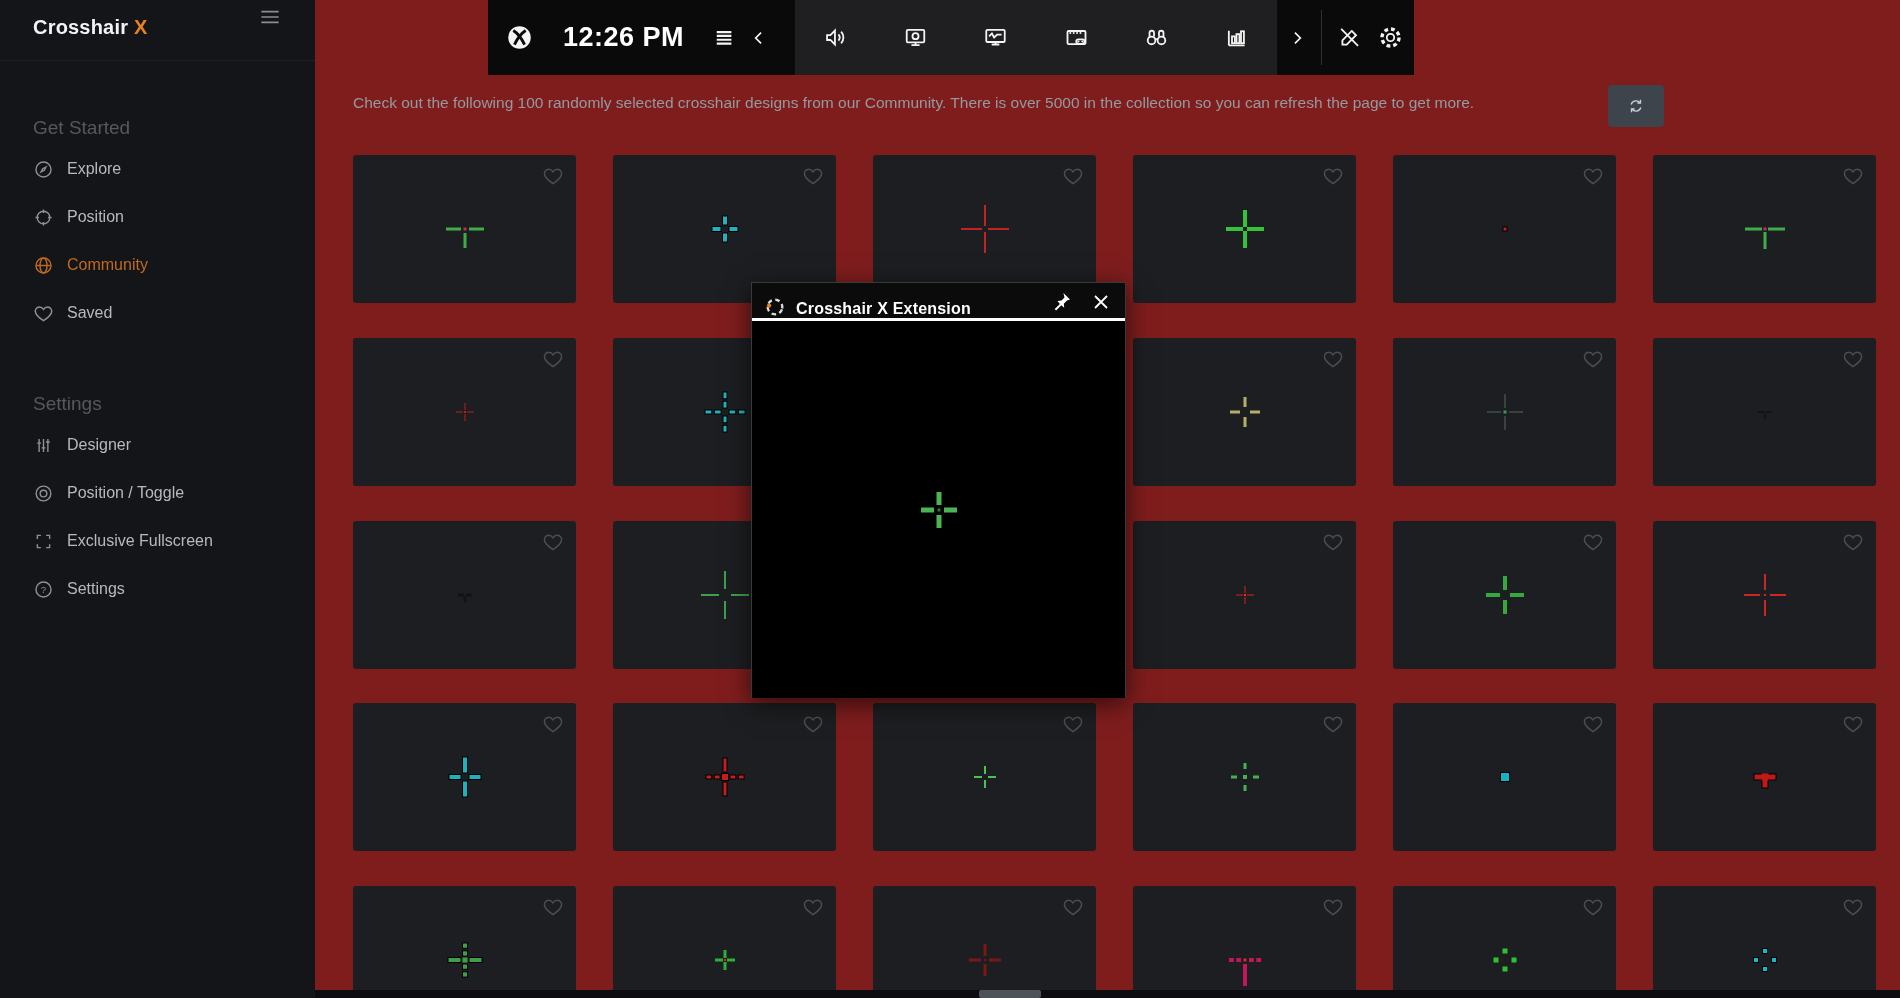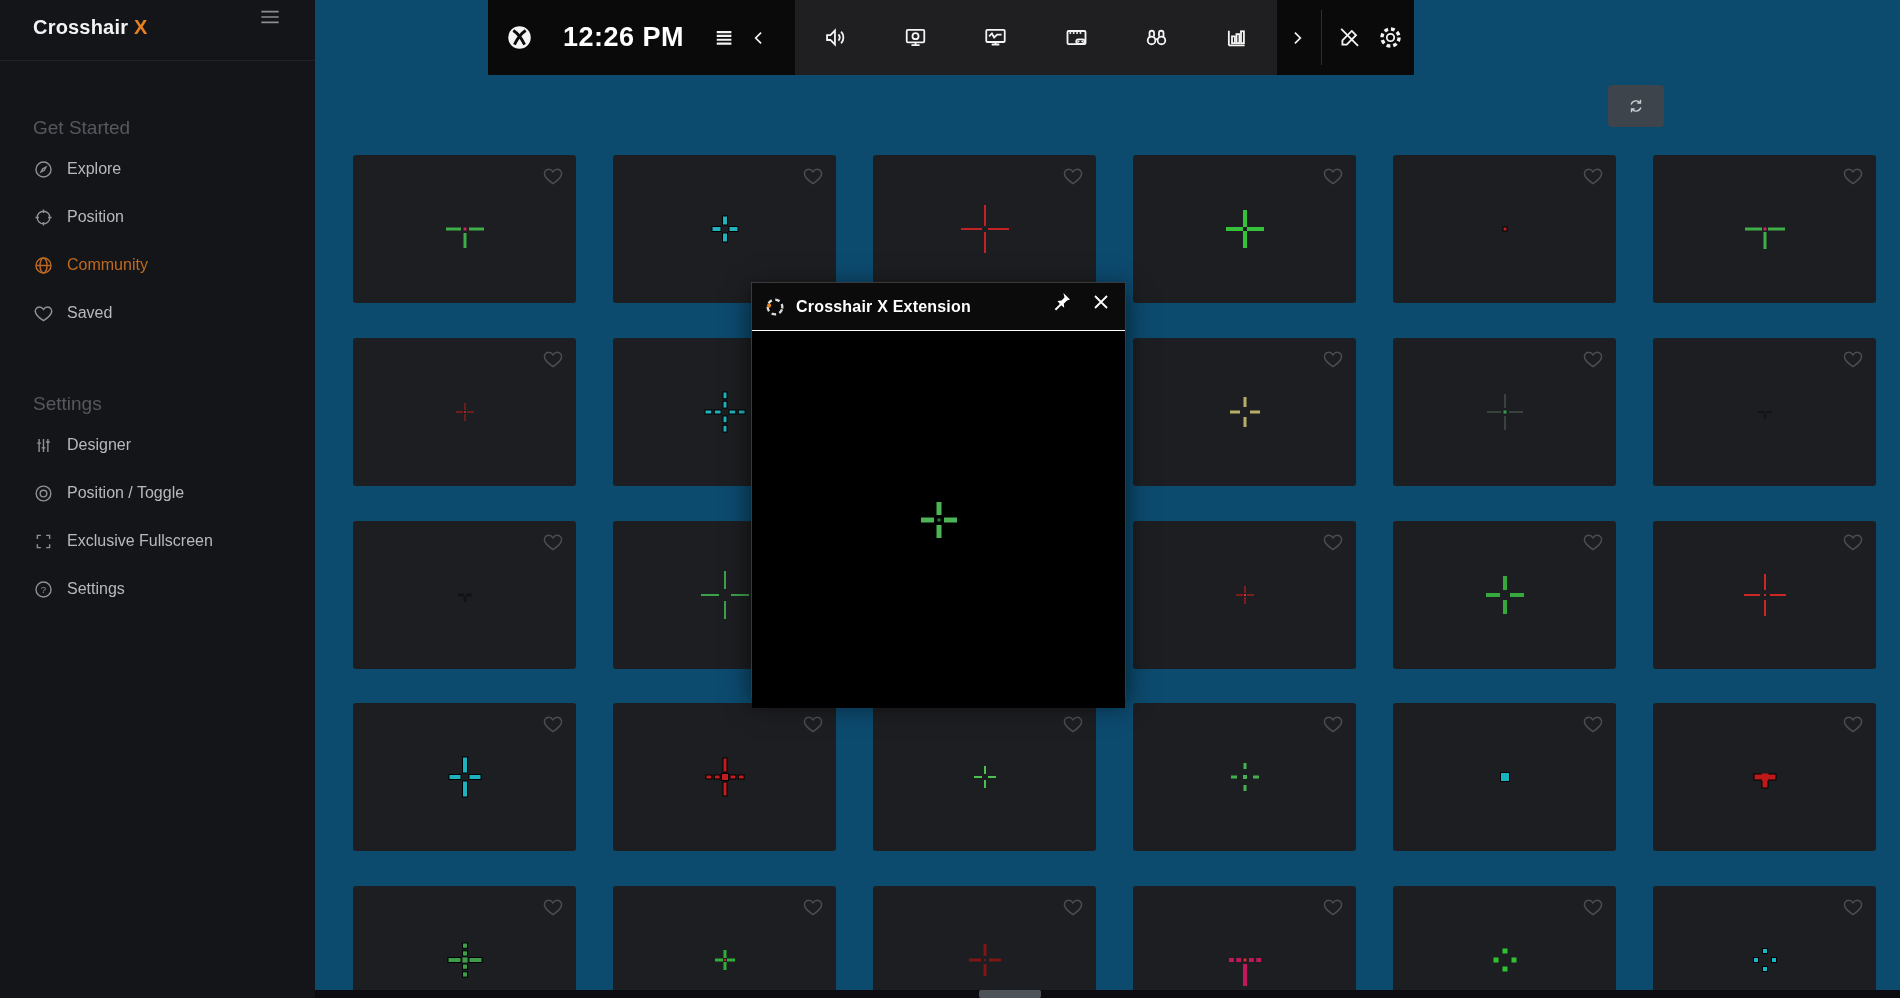--- a/index.html
+++ b/index.html
@@ -1,18 +1,18 @@
 <!DOCTYPE html>
 <html><head>
 <meta charset="utf-8">
 <style>
   * { margin:0; padding:0; box-sizing:border-box; }
   html,body { width:1900px; height:998px; overflow:hidden; background:#111215;
               font-family:"Liberation Sans", sans-serif; }
-  #app { position:relative; width:1900px; height:998px; background:#0c4a6e; }
+  #app { position:relative; width:1900px; height:998px; background:#7f1d1d; }
 
   
   #sidebar { position:absolute; left:0; top:0; width:315px; height:998px;
              background:#141518; z-index:2; }
   .sb-head { position:relative; height:61px; border-bottom:1px solid #202127; }
   .sb-title { position:absolute; left:33px; top:16px; font-size:20px; font-weight:bold;
               color:#f2f3f4; letter-spacing:.2px; }
   .sb-title .accent { color:#e8821e; }
   .sb-burger { position:absolute; right:32px; top:4px; width:26px; height:26px; color:#8a8d91; cursor:pointer; }
   .sb-section-label { margin:56px 0 6px 33px; font-size:19px; color:#55585e; }
@@ -54,22 +54,22 @@
   .gb-ico { width:27px; height:27px; color:#f4f4f4; cursor:pointer; flex:0 0 auto; }
   .gb-ico.small { width:20px; height:20px; }
   #gb-time { color:#ffffff; font-size:27px; font-weight:bold; letter-spacing:.5px;
              margin:0 14px 0 18px; white-space:nowrap; }
   .gb-divider { width:1px; height:55px; background:#2f2f31; flex:0 0 1px; }
 
   
   #ext-window { position:absolute; left:751px; top:282px; width:375px; height:416px;
                 background:#000; border:1px solid #3a3a3d; z-index:5;
                 box-shadow:0 6px 24px rgba(0,0,0,.6); }
-  #ext-titlebar { position:relative; height:48px; background:#0b0b0c; border-bottom:1px solid #ffffff;
-                  display:flex; align-items:center; cursor:default; }
+  #ext-titlebar { position:relative; height:38px; background:#0b0b0c; border-bottom:3px solid #ffffff;
+                  display:flex; align-items:flex-end; cursor:default; }
   #ext-logo { width:22px; height:22px; margin:0 10px 0 12px; flex:0 0 22px; }
   #ext-title { color:#fff; font-size:16px; font-weight:bold; letter-spacing:.2px; }
   #ext-pin, #ext-close { position:absolute; top:7px; width:24px; height:24px; background:none;
                          border:none; color:#fff; cursor:pointer; padding:0; }
   #ext-pin { right:52px; }
   #ext-close { right:12px; }
   #ext-body { position:relative; width:100%; height:377px; background:#000; }
   #ext-crosshair { position:absolute; left:50%; top:50%; width:64px; height:64px;
                    transform:translate(-50%,-50%); }
 </style>
@@ -159,20 +159,21 @@
             <svg viewBox="0 0 24 24" fill="none" stroke="currentColor" stroke-width="1.6">
               <circle cx="12" cy="12" r="8.6"></circle>
               <text x="12" y="16" font-size="11" text-anchor="middle" fill="currentColor" stroke="none" font-family="Liberation Sans, sans-serif">?</text>
             </svg>
           </span>
           <span>Settings</span>
         </div>
       </nav>
   </aside>
 
+  <p id="main-desc">Check out the following 100 randomly selected crosshair designs from our Community. There is over 5000 in the collection so you can refresh the page to get more.</p>
   <button id="refresh-btn">
     <span class="r-ico">
         <svg viewBox="0 0 24 24" fill="none" stroke="currentColor" stroke-width="1.6">
           <path d="M17 8.2A6.2 6.2 0 0 0 6.2 10.2M7 15.8A6.2 6.2 0 0 0 17.8 13.8"></path>
           <path d="M17.4 4.6v3.8h-3.8M6.6 19.4v-3.8h3.8"></path>
         </svg>
       </span>
   </button>
   <div id="grid">
       <div class="tile" style="left: 353px; top: 155px;">

